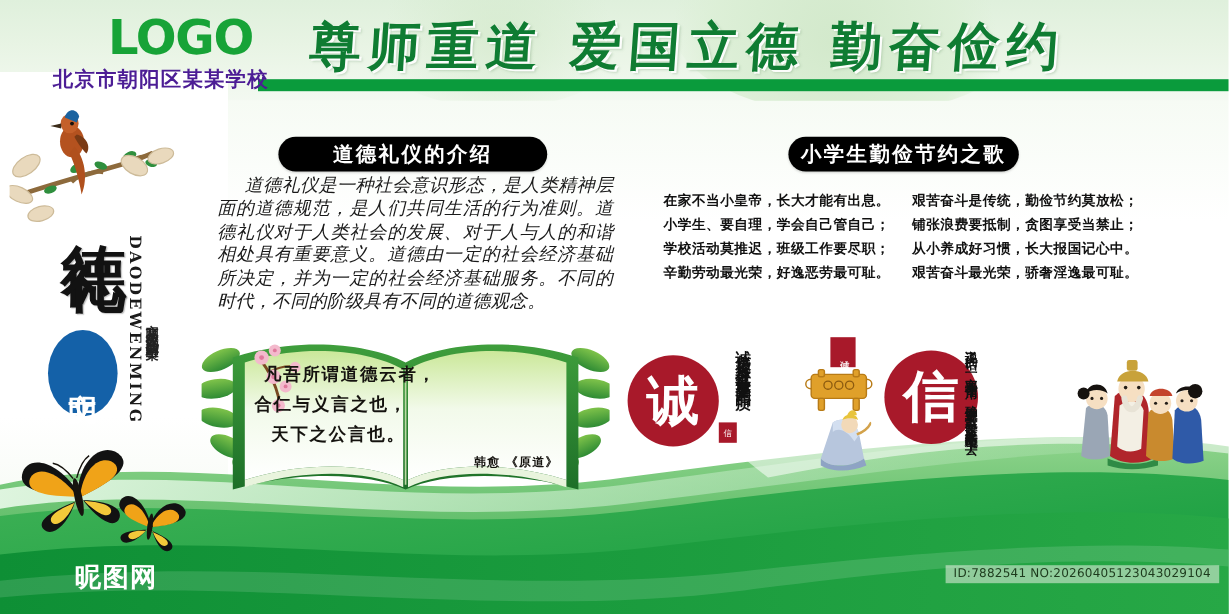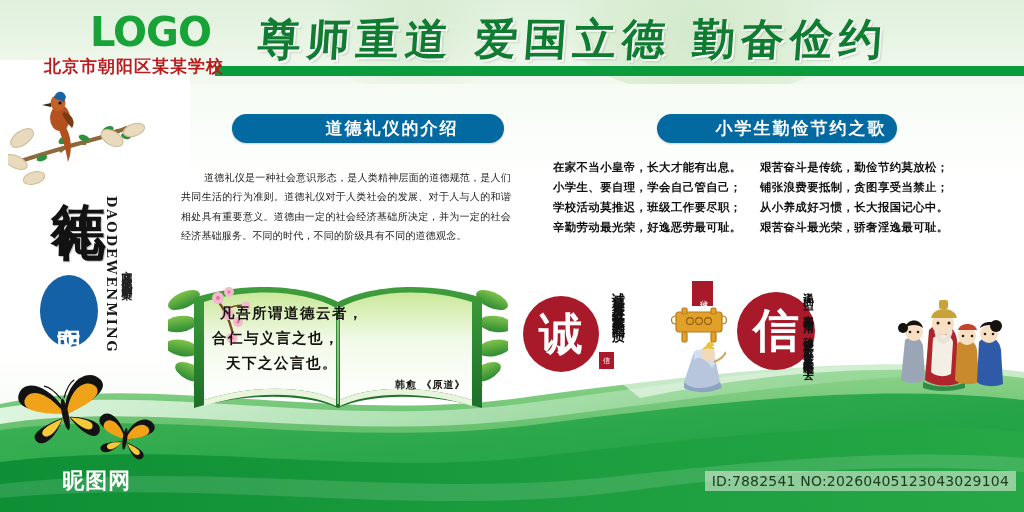--- a/index.html
+++ b/index.html
@@ -45,21 +45,21 @@
   
   .logo{
     position:absolute;left:78px;top:12px;
     font-family:"DejaVu Sans","Liberation Sans",sans-serif;
     font-weight:bold;font-size:40px;letter-spacing:-1px;color:#17a337;
     line-height:1;
     margin-left:12px;
   }
   .school{
     position:absolute;left:44px;top:55px;
-    font-size:17px;font-weight:bold;color:#b91c1c;letter-spacing:1px;
+    font-size:17px;font-weight:bold;color:#4c1d95;letter-spacing:1px;
     white-space:nowrap;
   }
   .maintitle{
     position:absolute;left:258px;top:10px;width:700px;height:58px;
     font-family:"DejaVu Serif","Liberation Serif",serif;
     font-weight:bold;font-size:43px;color:#0f7c32;
     letter-spacing:6px;white-space:nowrap;
     text-shadow:2px 2px 0 rgba(255,255,255,.95),3px 3px 2px rgba(120,160,120,.35);
     line-height:58px;
     transform:skewX(-4deg);
@@ -94,35 +94,35 @@
     position:absolute;left:118px;top:262px;
     writing-mode:vertical-rl;text-orientation:upright;
     font-size:11px;color:#222;letter-spacing:2px;font-weight:bold;
   }
   .butterfly{position:absolute;}
   .bf1{left:14px;top:362px;width:104px;height:92px;}
   .bf2{left:92px;top:405px;width:68px;height:60px;}
 
   
   .sec-head{
-    position:absolute;height:29px;border-radius:15px;background:#0369a1;
+    position:absolute;height:29px;border-radius:15px;background:#000000;
     color:#fff;font-weight:bold;font-size:17px;letter-spacing:2px;
     display:flex;align-items:center;justify-content:center;
     box-shadow:0 1px 2px rgba(0,0,0,.18);
-    padding-left:48px;
   }
   #sec1{left:232px;top:114px;width:224px;}
   #sec2{left:657px;top:114px;width:192px;}
 
   
   .para{
-    position:absolute;left:181px;top:168px;width:330px;
-    font-size:10px;line-height:19.4px;color:#1a1a1a;
+    position:absolute;left:181px;top:145px;width:330px;
+    font-size:15px;line-height:19.4px;color:#1a1a1a;
     text-align:justify;text-indent:23px;
     letter-spacing:.2px;
+    font-style:italic;
   }
 
   
   .lyrics{
     position:absolute;top:157px;
     font-family:"DejaVu Serif","Liberation Serif",serif;
     font-size:11.4px;line-height:20px;color:#111;font-weight:bold;
     letter-spacing:.4px;white-space:nowrap;
   }
   #lyr-left{left:553px;}
@@ -179,21 +179,21 @@
   .nipic{
     position:absolute;left:18px;top:466px;
     font-size:22px;font-weight:bold;color:#ffffff;
     letter-spacing:1px;white-space:nowrap;
     display:flex;align-items:center;gap:27px;flex-direction:column;
   }
   .nipic .url{font-size:21px;font-weight:normal;letter-spacing:0;}
   .idno{
     position:absolute;right:8px;top:471px;
     background:rgba(235,240,230,.55);
-    color:#1d3b1d;font-size:14px;padding:2px 7px;white-space:nowrap;
+    color:#1d3b1d;font-size:10px;padding:2px 7px;white-space:nowrap;
     letter-spacing:.2px;
   }
 </style>
 </head>
 <body>
 
 <div id="poster">
 
   <div class="bg-top"></div>
   <div class="bg-globe"></div>

